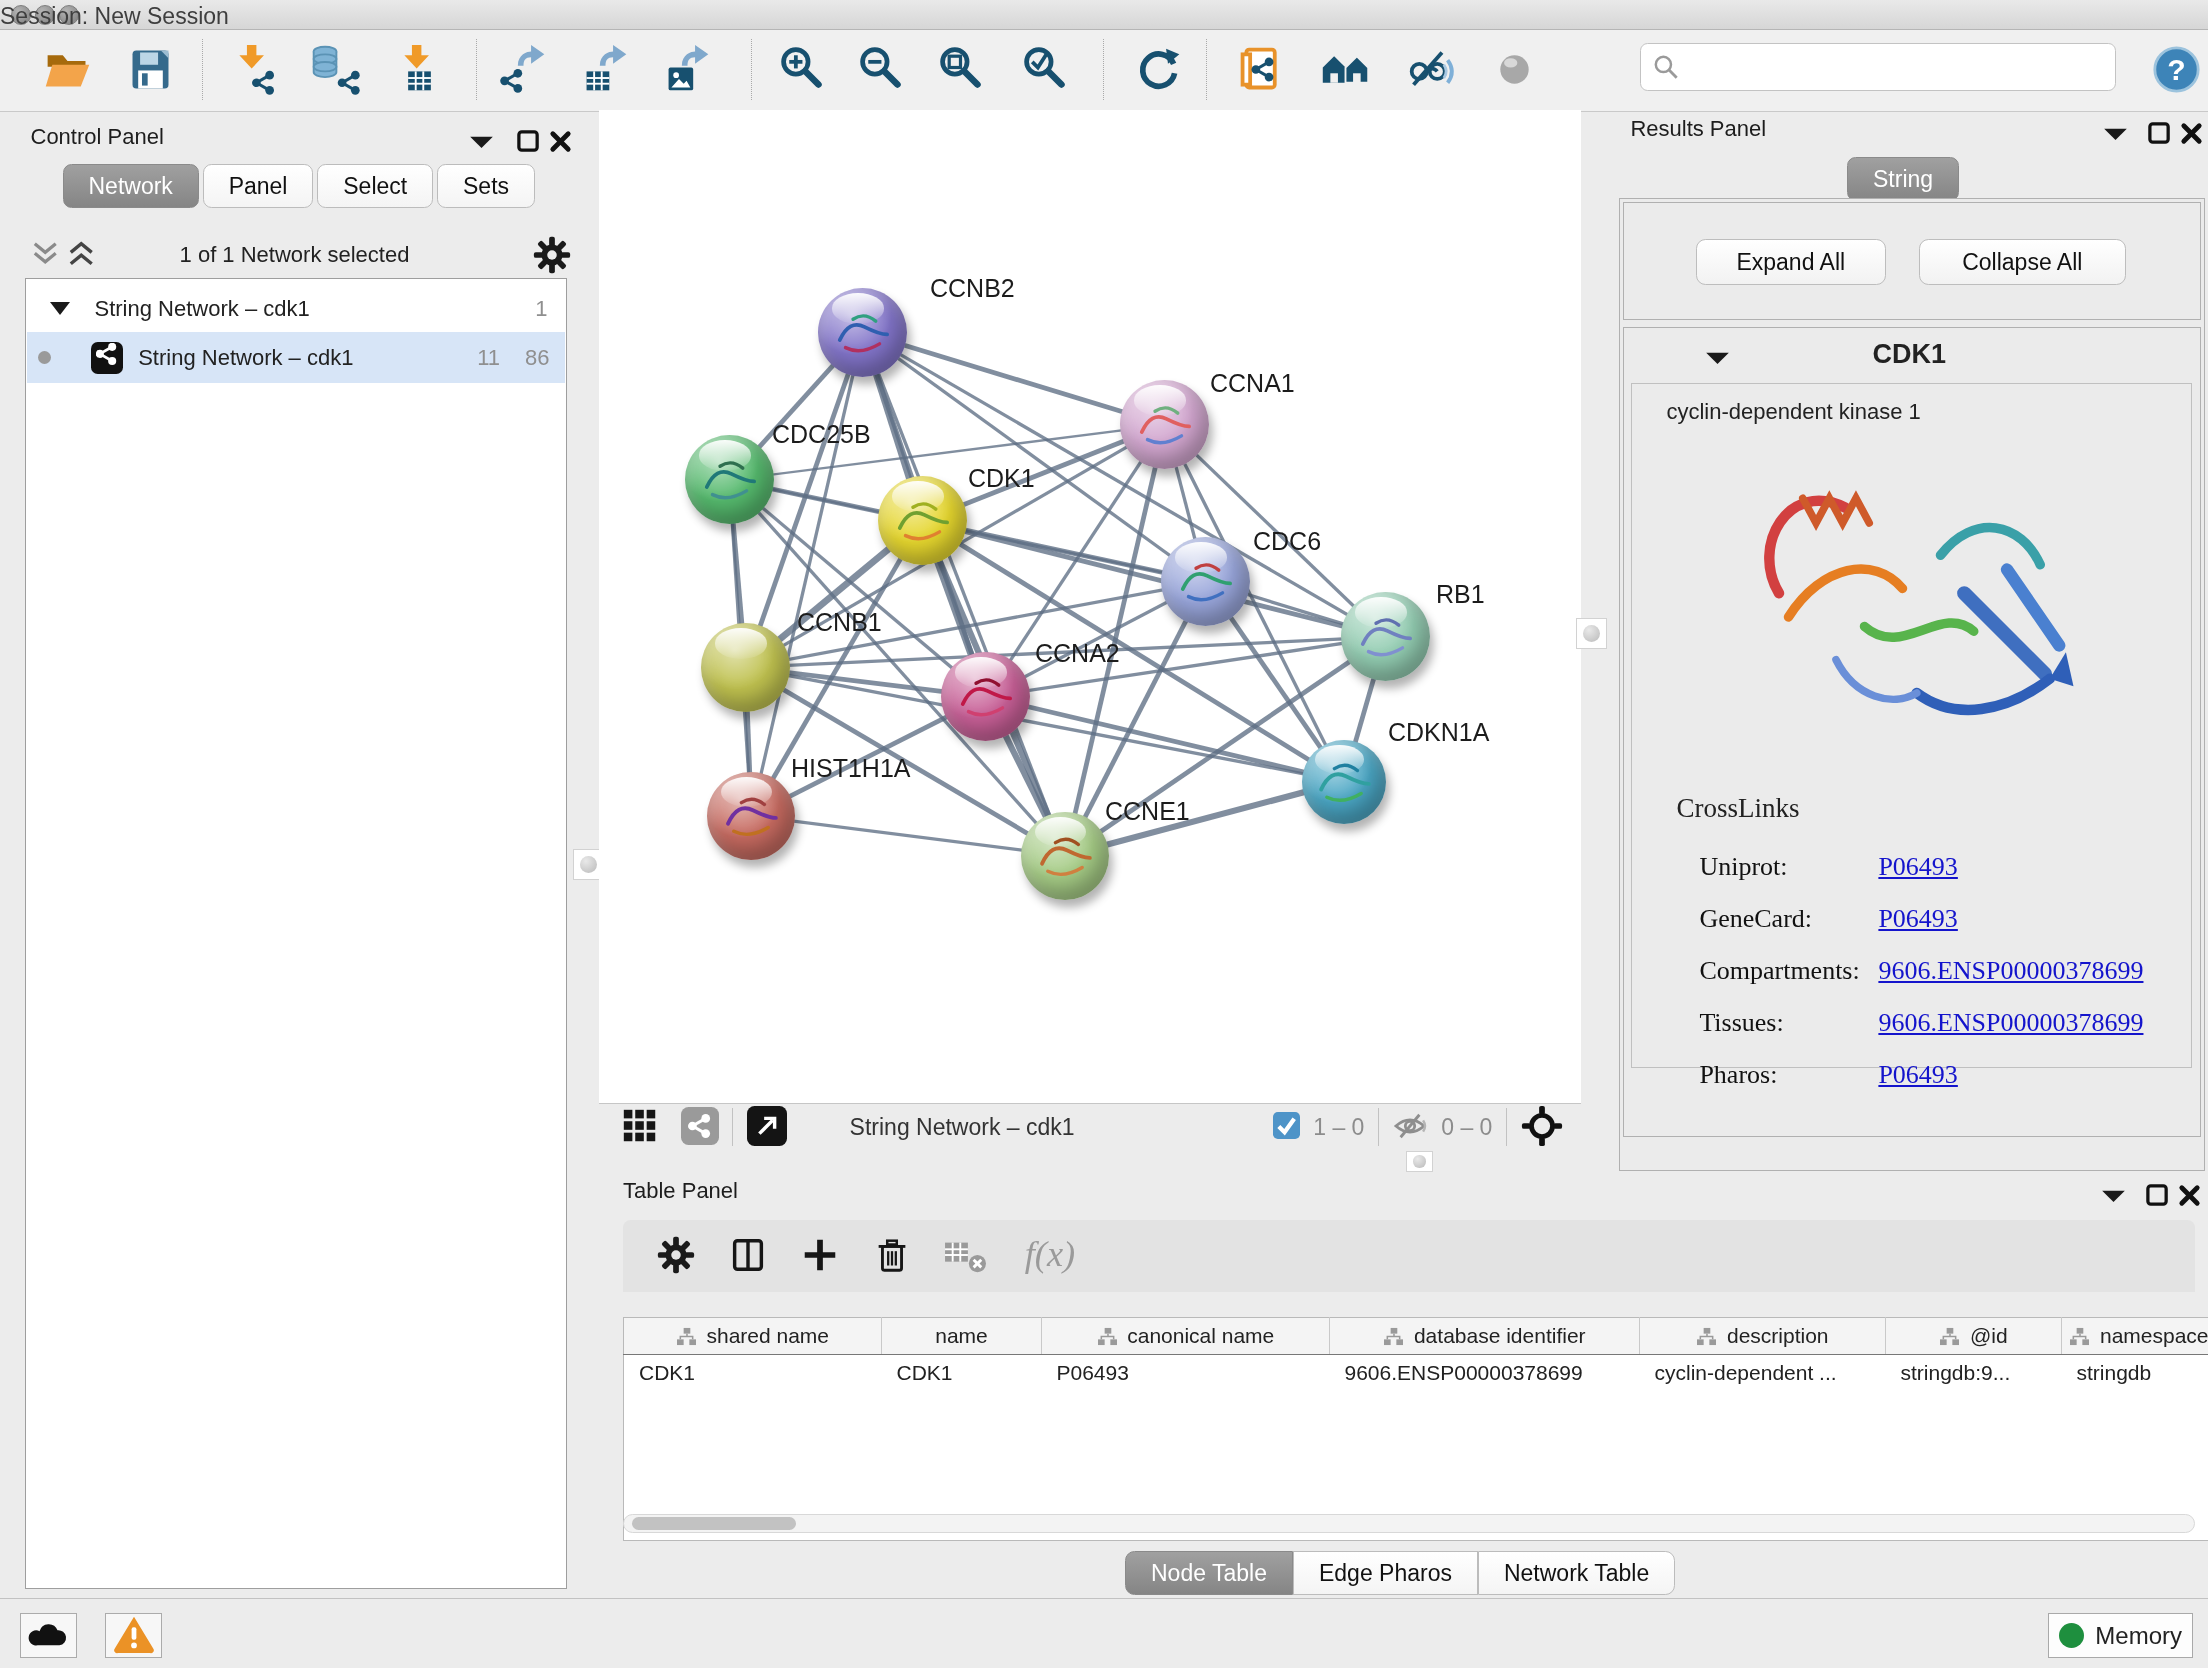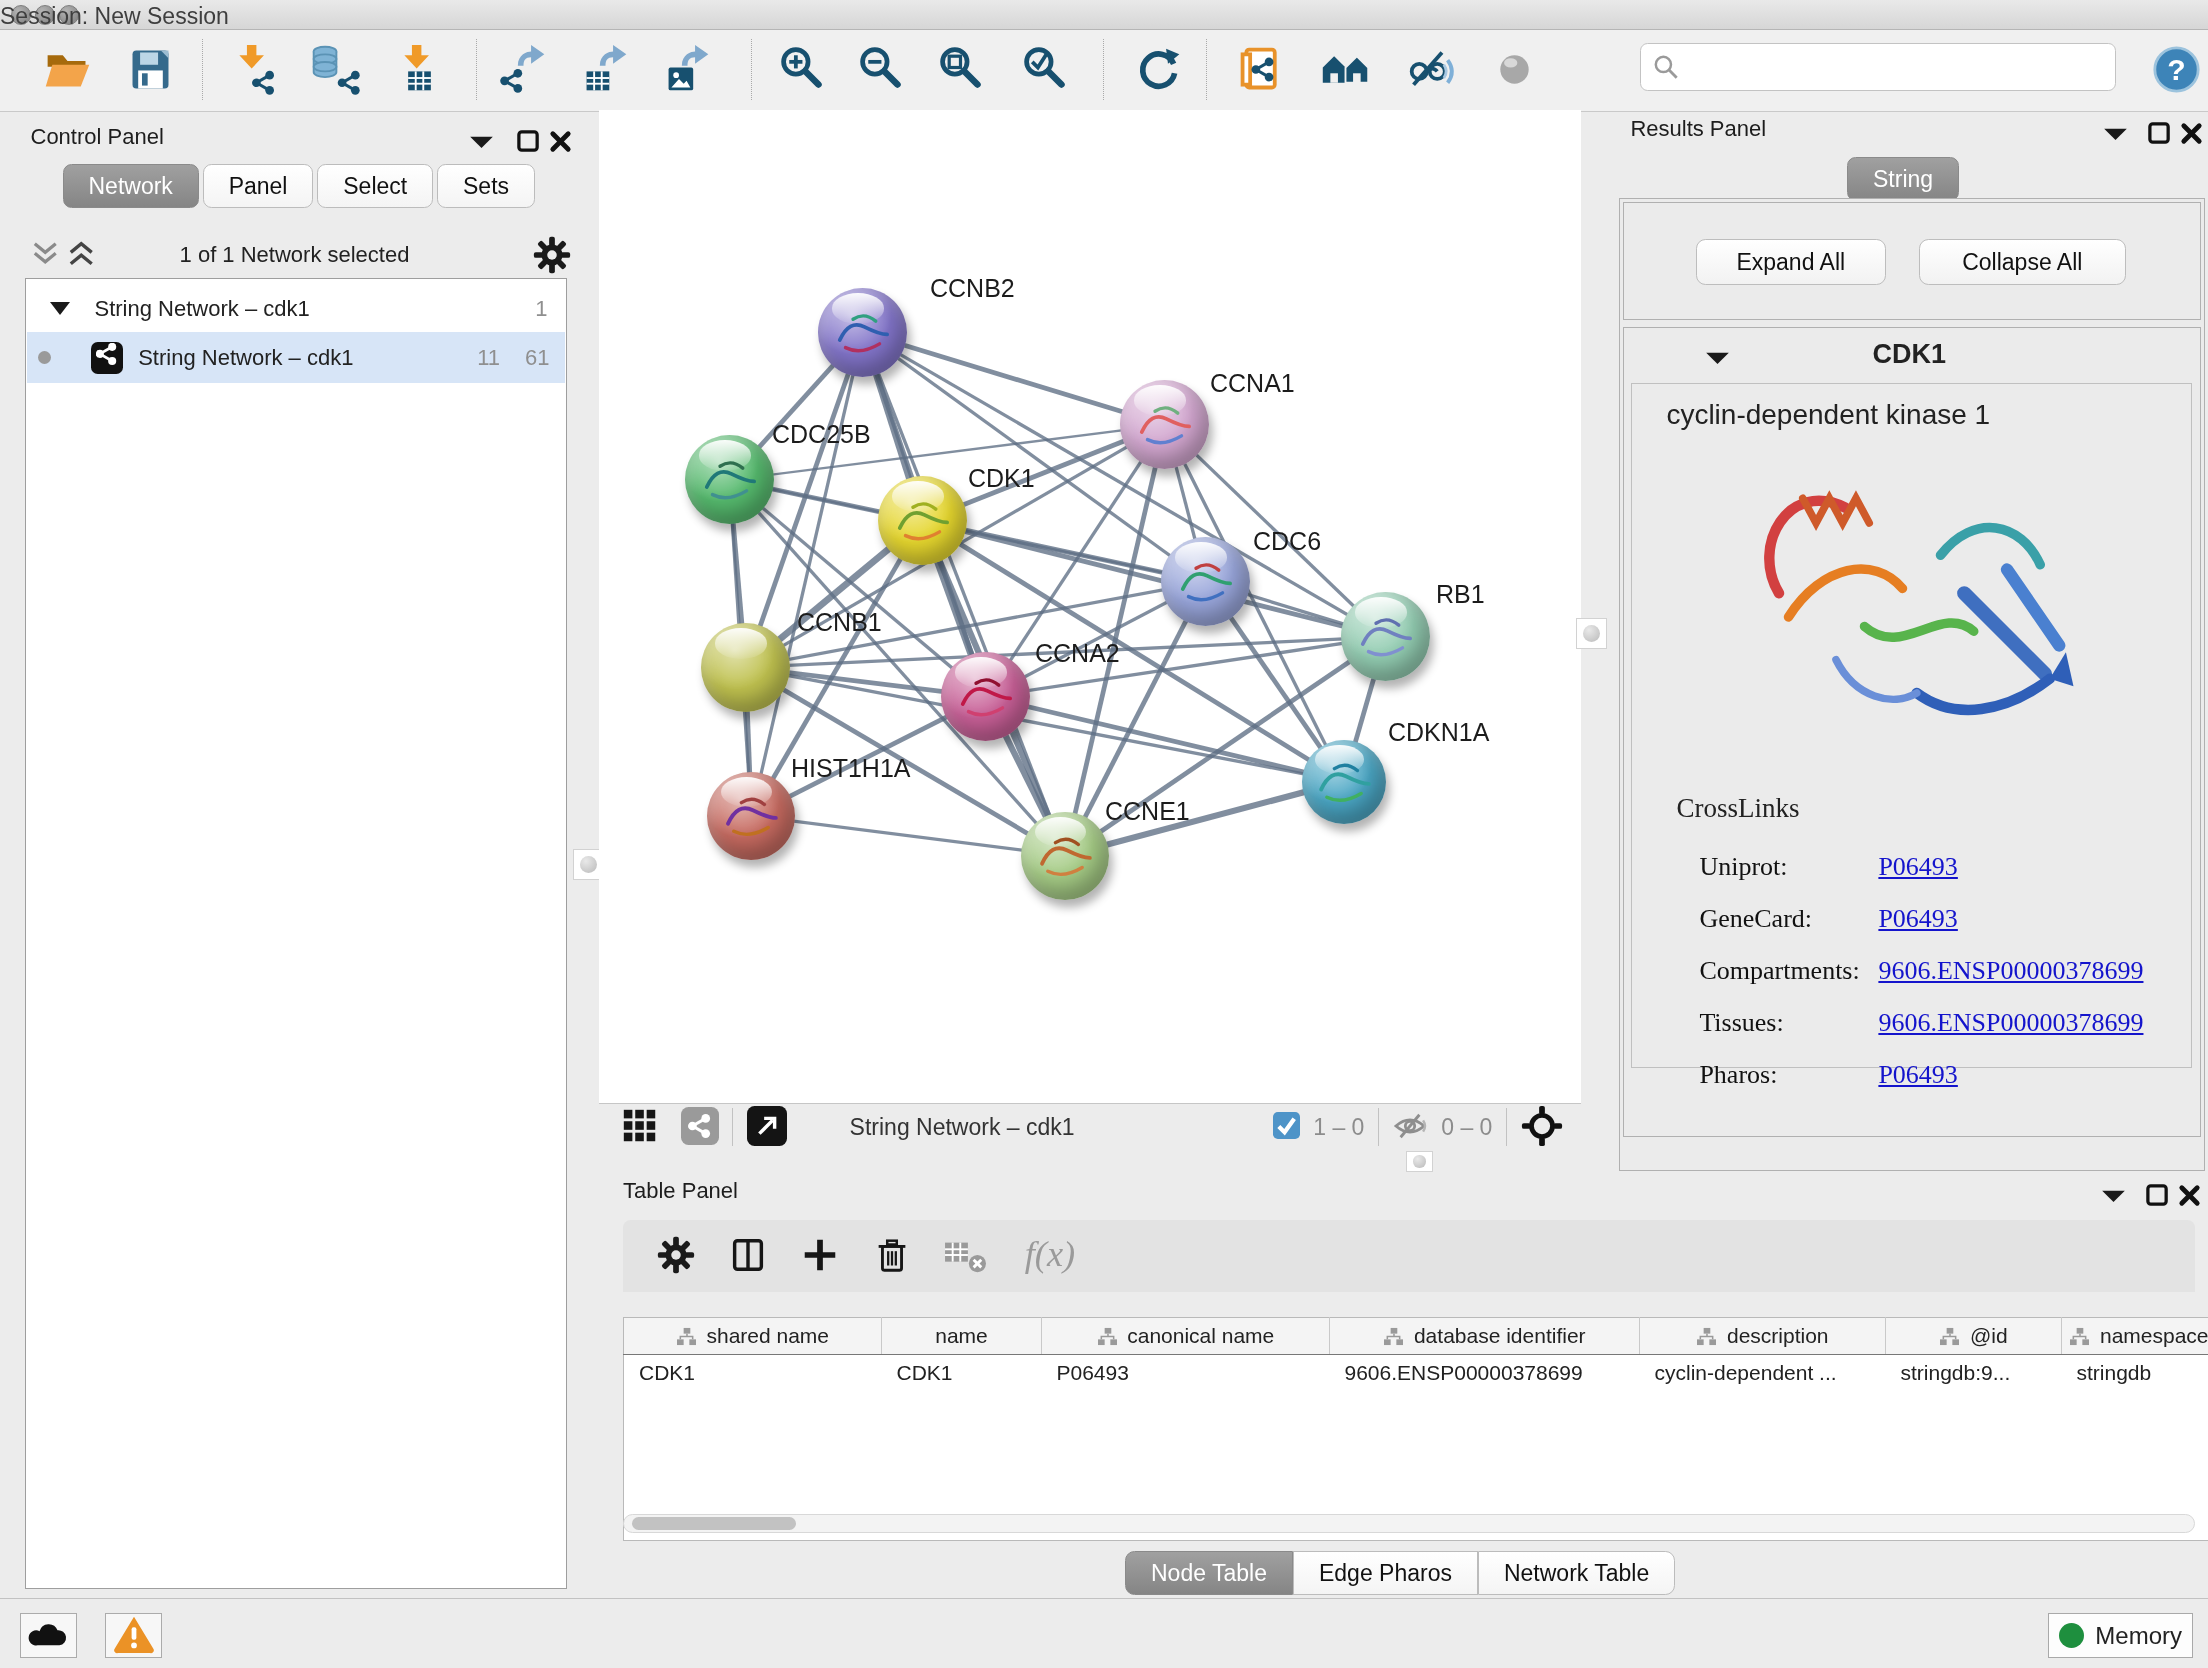--- a/index.html
+++ b/index.html
@@ -320,21 +320,21 @@
  <line x1="14" y1="0" x2="0" y2="8"></line>
                 <line x1="0" y1="8" x2="14" y2="16"></line>
  <circle cx="14" cy="0" r="4.6" fill="#fff" stroke="none"></circle>
                 <circle cx="0" cy="8" r="4.6" fill="#fff" stroke="none"></circle>
  <circle cx="14" cy="16" r="4.6" fill="#fff" stroke="none"></circle>
               </g>
             </svg></span>
       </span>
       <span style="margin-left:15px">String Network – cdk1</span>
       <span class="cnt" style="margin-left:auto">11</span>
-      <span class="cnt" style="margin-left:25px;margin-right:15px">61</span>
+      <span class="cnt" style="margin-left:25px;margin-right:15px">86</span>
     </div>
   </div>
 </div>
 
 <div class="abs split-handle" style="left:573px;top:849px">
   <div class="split-dot"></div>
 </div>
 
 <div id="network-view" class="abs">
   <svg id="net-edges" width="982" height="993" viewBox="0 0 1032 1044">
@@ -574,21 +574,21 @@
     <div class="btn abs" style="left:295px;top:36px;width:205px;height:44px">Collapse All</div>
   </div>
 
   <div class="rp-box" style="left:3.8px;top:217px;width:578px;height:810px">
     <span class="abs" style="left:80px;top:21px"><svg width="27" height="17" viewBox="0 0 28 18" fill="none">
           <polygon points="2,4 26,4 14,16" fill="#1a1a1a"></polygon>
         </svg></span>
     <div class="abs" style="left:143px;top:11.4px;width:285px;text-align:center;font-size:27px;font-weight:bold">CDK1</div>
 
     <div class="rp-box" style="left:7.6px;top:55px;width:561px;height:685px;border-color:#c0c0c0">
-      <div class="abs" style="left:34px;top:15px;font-size:28px">cyclin-dependent kinase 1</div>
+      <div class="abs" style="left:34px;top:15px;font-size:22px">cyclin-dependent kinase 1</div>
 
       <svg class="abs" style="left:90px;top:57px" width="380" height="314" viewBox="0 0 400 330" fill="none" stroke-linecap="round">
         <path d="M60 160 C 30 110, 70 40, 130 70" stroke="#d24040" stroke-width="11"></path>
         <path d="M85 60 l14 26 l14 -26 l14 26 l14 -26 l14 26" stroke="#cf5a2a" stroke-width="8"></path>
         <path d="M70 185 C 105 130, 160 120, 190 155" stroke="#e67e22" stroke-width="10"></path>
         <path d="M150 195 C 190 230, 230 170, 265 200" stroke="#58b44c" stroke-width="10"></path>
         <path d="M230 120 C 265 75, 315 85, 335 130" stroke="#3aa0a8" stroke-width="10"></path>
         <path d="M255 160 L 340 245" stroke="#3f6fc0" stroke-width="15"></path>
         <path d="M300 135 L 355 215" stroke="#4a80d0" stroke-width="13"></path>
         <path d="M205 265 C 245 295, 300 285, 345 250" stroke="#2f5fb8" stroke-width="11"></path>

